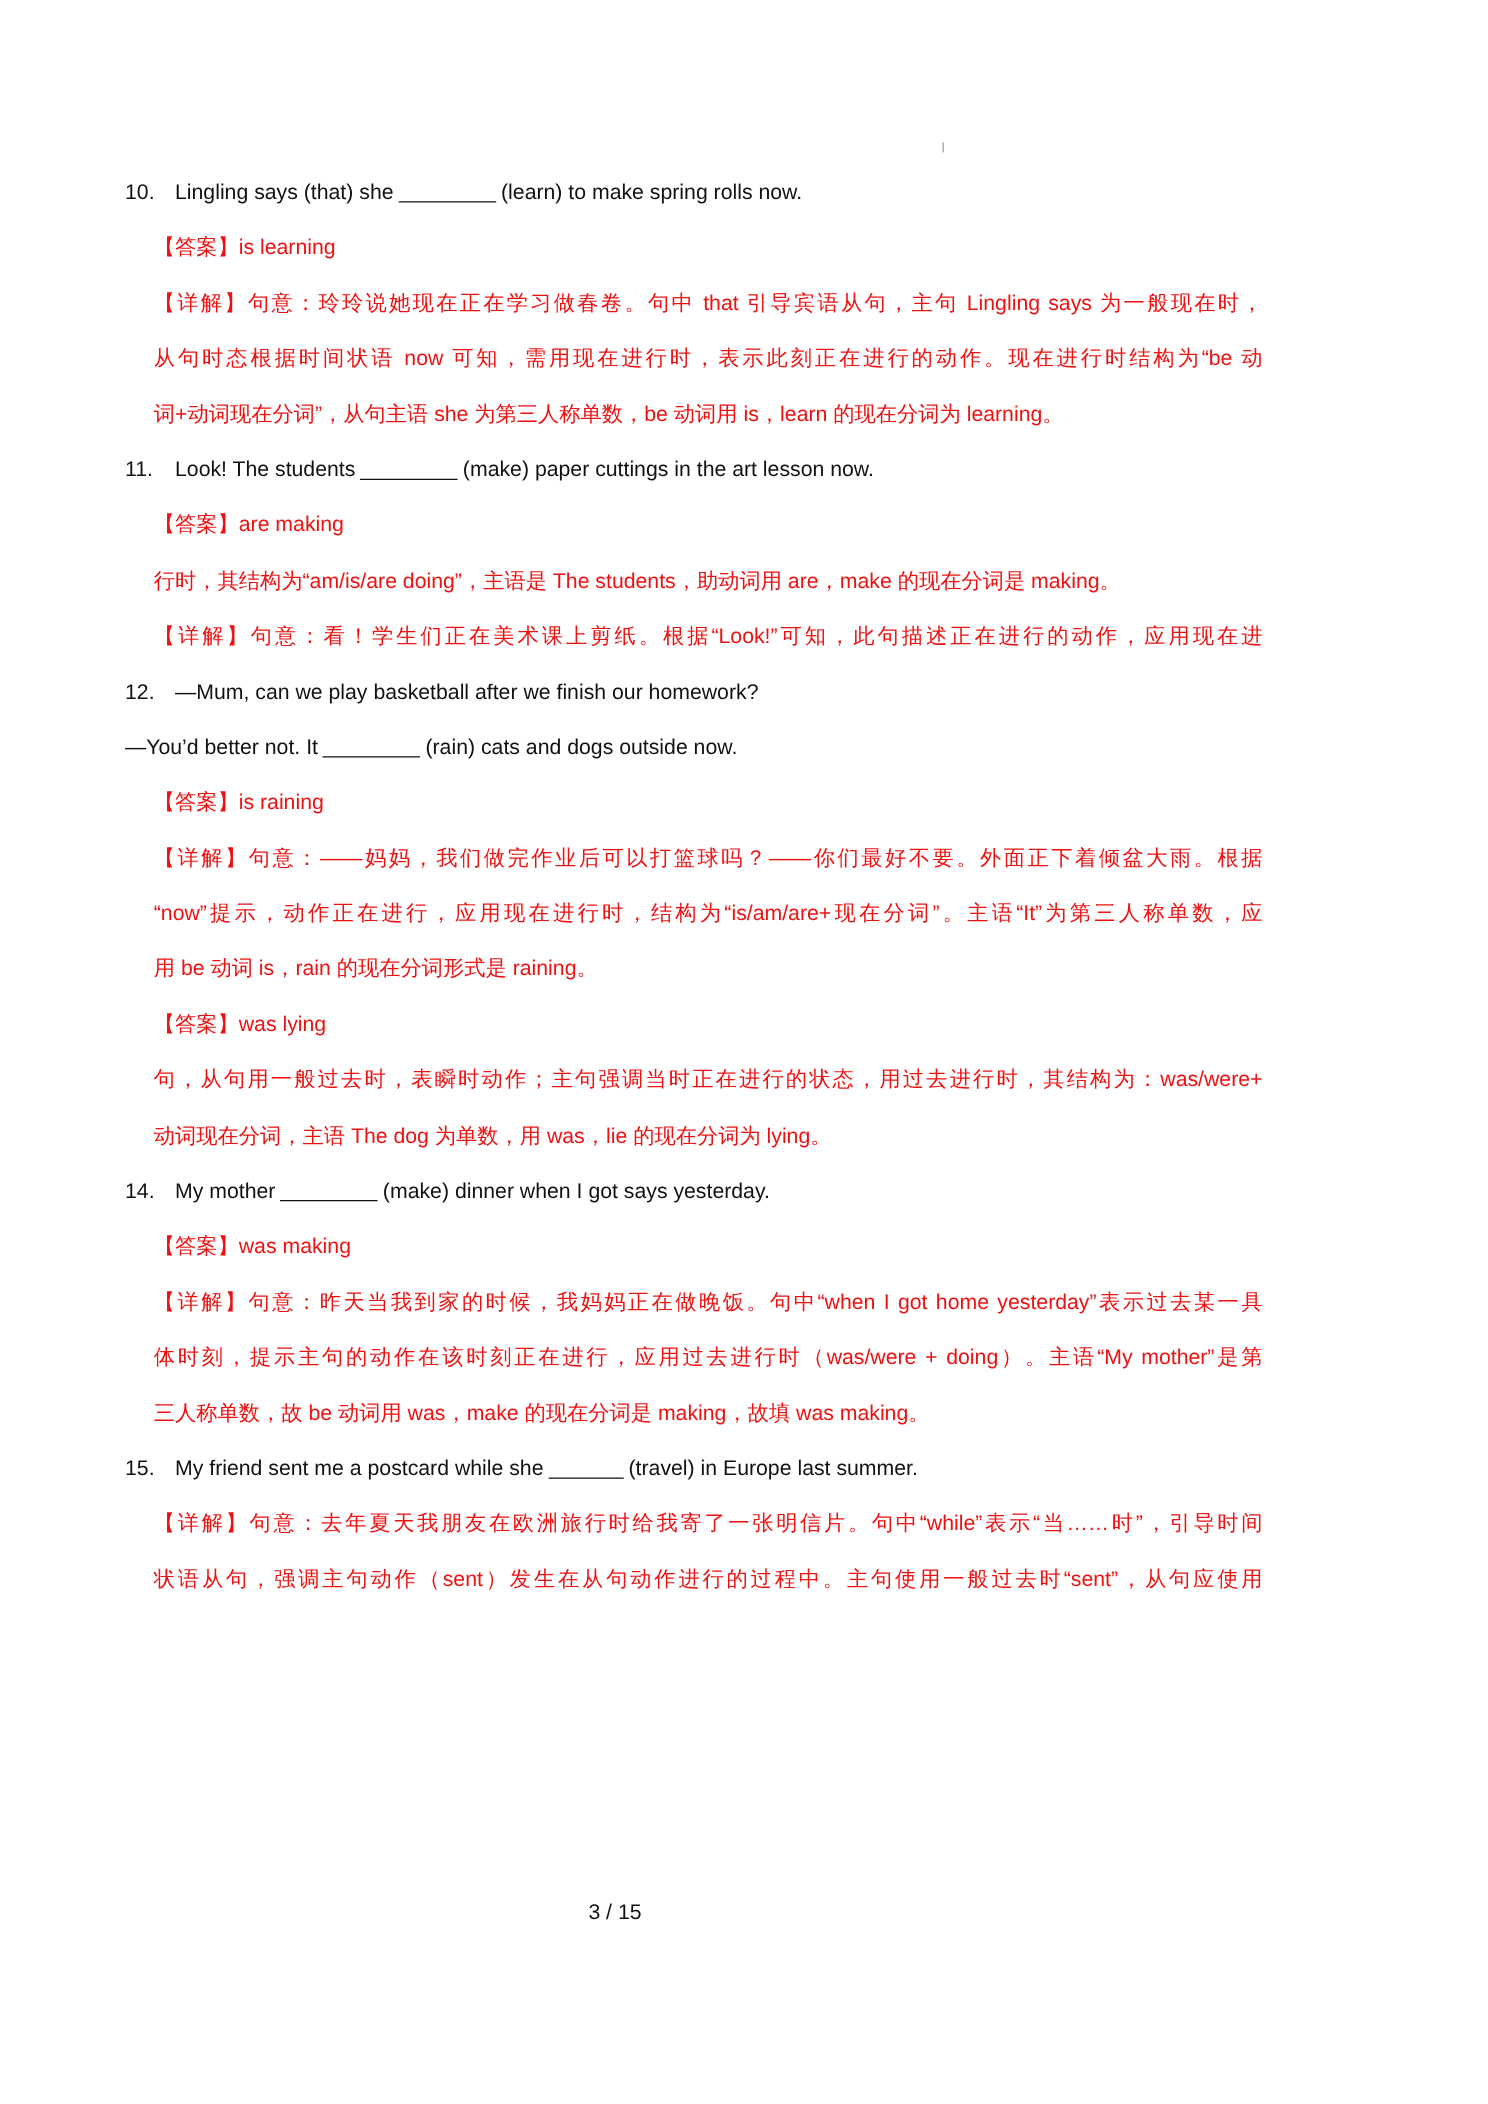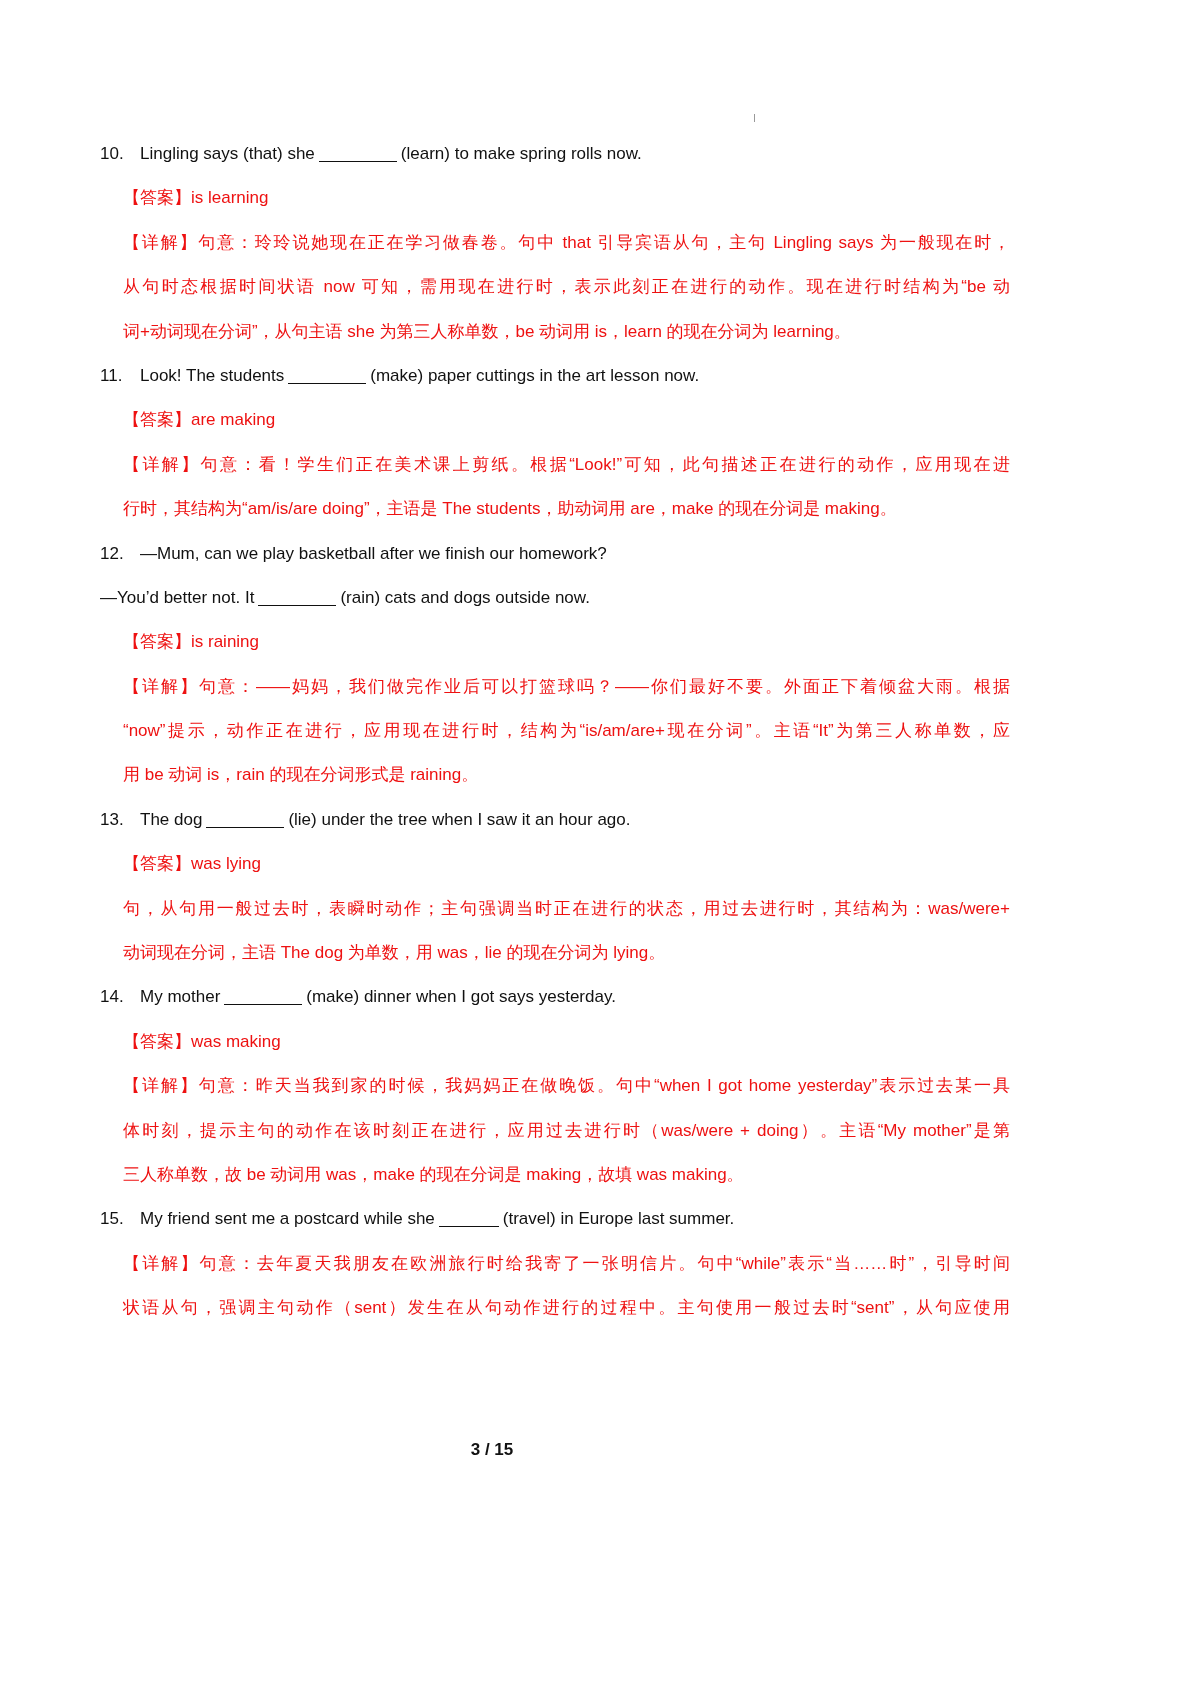--- a/index.html
+++ b/index.html
@@ -7,52 +7,51 @@
          font-family: "Liberation Sans", "DejaVu Sans", sans-serif; }
   .page { position: absolute; left: 0; top: 0; width: 1190px; height: 1683px; background: #fff; border-radius: 30px; }
   .mark { position: absolute; left: 754px; top: 114px; width: 1px; height: 8px; background: #999; }
   .content { position: absolute; left: 100px; top: 132px; width: 910px; }
   .line { height: 44.4px; line-height: 44.4px; font-size: 17px; white-space: nowrap; overflow: visible; }
   .q { color: #111; }
   .red { color: #ee1111; margin-left: 23px; }
   .just { text-align: justify; text-align-last: justify; }
   .num { display: inline-block; width: 40px; }
   .blank { display: inline-block; border-bottom: 1.5px solid #111; height: 18px; vertical-align: -3px; margin: 0 4px; }
-  .footer { position: absolute; left: 0; width: 984px; top: 1440px; text-align: center;
-            font-weight: bold; font-size: 17px; color: #111; }
+  .footer { position: absolute; left: 0; width: 984px; top: 1520px; text-align: center;
+            font-weight: normal; font-size: 17px; color: #111; }
 </style>
 </head>
 <body>
 
 <div class="page">
   <div class="mark"></div>
   <div class="content" id="content">
       <div class="item">
         <div class="line q"><span class="num">10.</span><span>Lingling says (that) she</span><span class="blank" style="width: 78px;"></span><span>(learn) to make spring rolls now.</span></div>
         <div class="line red"><span>【答案】</span><span>is learning</span></div>
         <div class="line red just"><span>【详解】</span><span>句意：玲玲说她现在正在学习做春卷。句中 that 引导宾语从句，主句 Lingling says 为一般现在时，</span></div>
         <div class="line red just"><span>从句时态根据时间状语 now 可知，需用现在进行时，表示此刻正在进行的动作。现在进行时结构为“be 动</span></div>
         <div class="line red"><span>词+动词现在分词”，从句主语 she 为第三人称单数，be 动词用 is，learn 的现在分词为 learning。</span></div>
       </div>
       <div class="item">
         <div class="line q"><span class="num">11.</span><span>Look! The students</span><span class="blank" style="width: 78px;"></span><span>(make) paper cuttings in the art lesson now.</span></div>
         <div class="line red"><span>【答案】</span><span>are making</span></div>
+        <div class="line red"><span>行时，其结构为“am/is/are doing”，主语是 The students，助动词用 are，make 的现在分词是 making。</span></div>
         <div class="line red just"><span>【详解】</span><span>句意：看！学生们正在美术课上剪纸。根据“Look!”可知，此句描述正在进行的动作，应用现在进</span></div>
-        <div class="line red"><span>行时，其结构为“am/is/are doing”，主语是 The students，助动词用 are，make 的现在分词是 making。</span></div>
       </div>
       <div class="item">
         <div class="line q"><span class="num">12.</span><span>—Mum, can we play basketball after we finish our homework?</span></div>
         <div class="line q"><span>—You’d better not. It</span><span class="blank" style="width: 78px;"></span><span>(rain) cats and dogs outside now.</span></div>
         <div class="line red"><span>【答案】</span><span>is raining</span></div>
         <div class="line red just"><span>【详解】</span><span>句意：——妈妈，我们做完作业后可以打篮球吗？——你们最好不要。外面正下着倾盆大雨。根据</span></div>
         <div class="line red just"><span>“now”提示，动作正在进行，应用现在进行时，结构为“is/am/are+现在分词”。主语“It”为第三人称单数，应</span></div>
         <div class="line red"><span>用 be 动词 is，rain 的现在分词形式是 raining。</span></div>
       </div>
       <div class="item">
-        <div class="line q"><span class="num">13.</span><span>The dog</span><span class="blank" style="width: 78px;"></span><span>(lie) under the tree when I saw it an hour ago.</span></div>
         <div class="line red"><span>【答案】</span><span>was lying</span></div>
         <div class="line red just"><span>句，从句用一般过去时，表瞬时动作；主句强调当时正在进行的状态，用过去进行时，其结构为：was/were+</span></div>
         <div class="line red"><span>动词现在分词，主语 The dog 为单数，用 was，lie 的现在分词为 lying。</span></div>
       </div>
       <div class="item">
         <div class="line q"><span class="num">14.</span><span>My mother</span><span class="blank" style="width: 78px;"></span><span>(make) dinner when I got says yesterday.</span></div>
         <div class="line red"><span>【答案】</span><span>was making</span></div>
         <div class="line red just"><span>【详解】</span><span>句意：昨天当我到家的时候，我妈妈正在做晚饭。句中“when I got home yesterday”表示过去某一具</span></div>
         <div class="line red just"><span>体时刻，提示主句的动作在该时刻正在进行，应用过去进行时（was/were + doing）。主语“My mother”是第</span></div>
         <div class="line red"><span>三人称单数，故 be 动词用 was，make 的现在分词是 making，故填 was making。</span></div>

